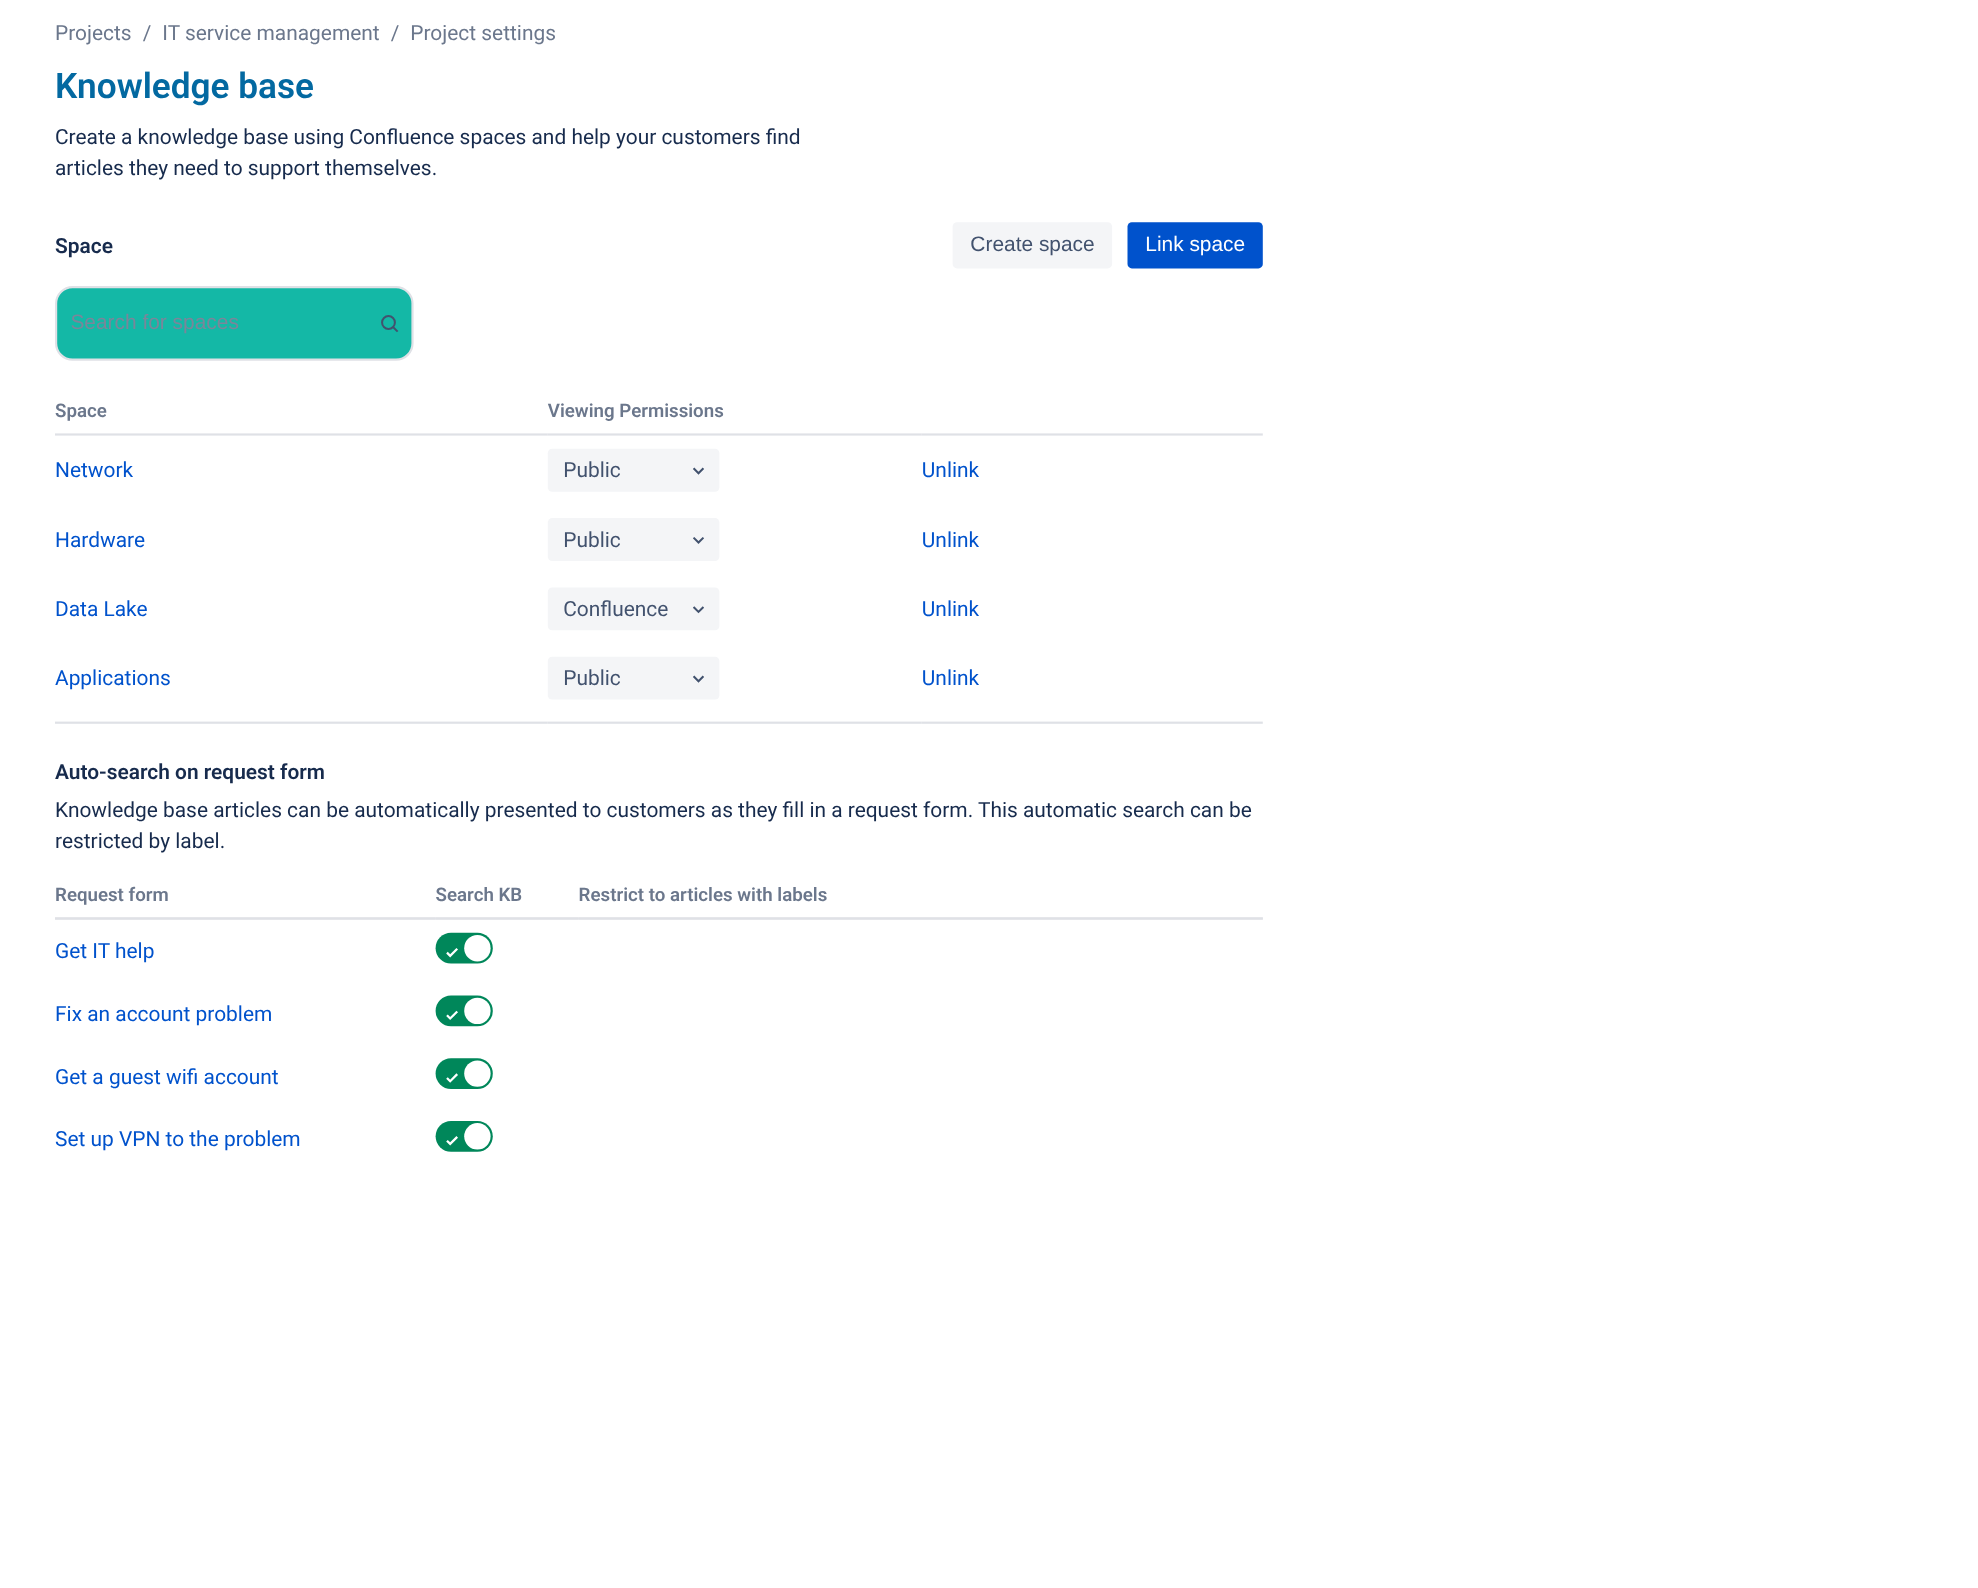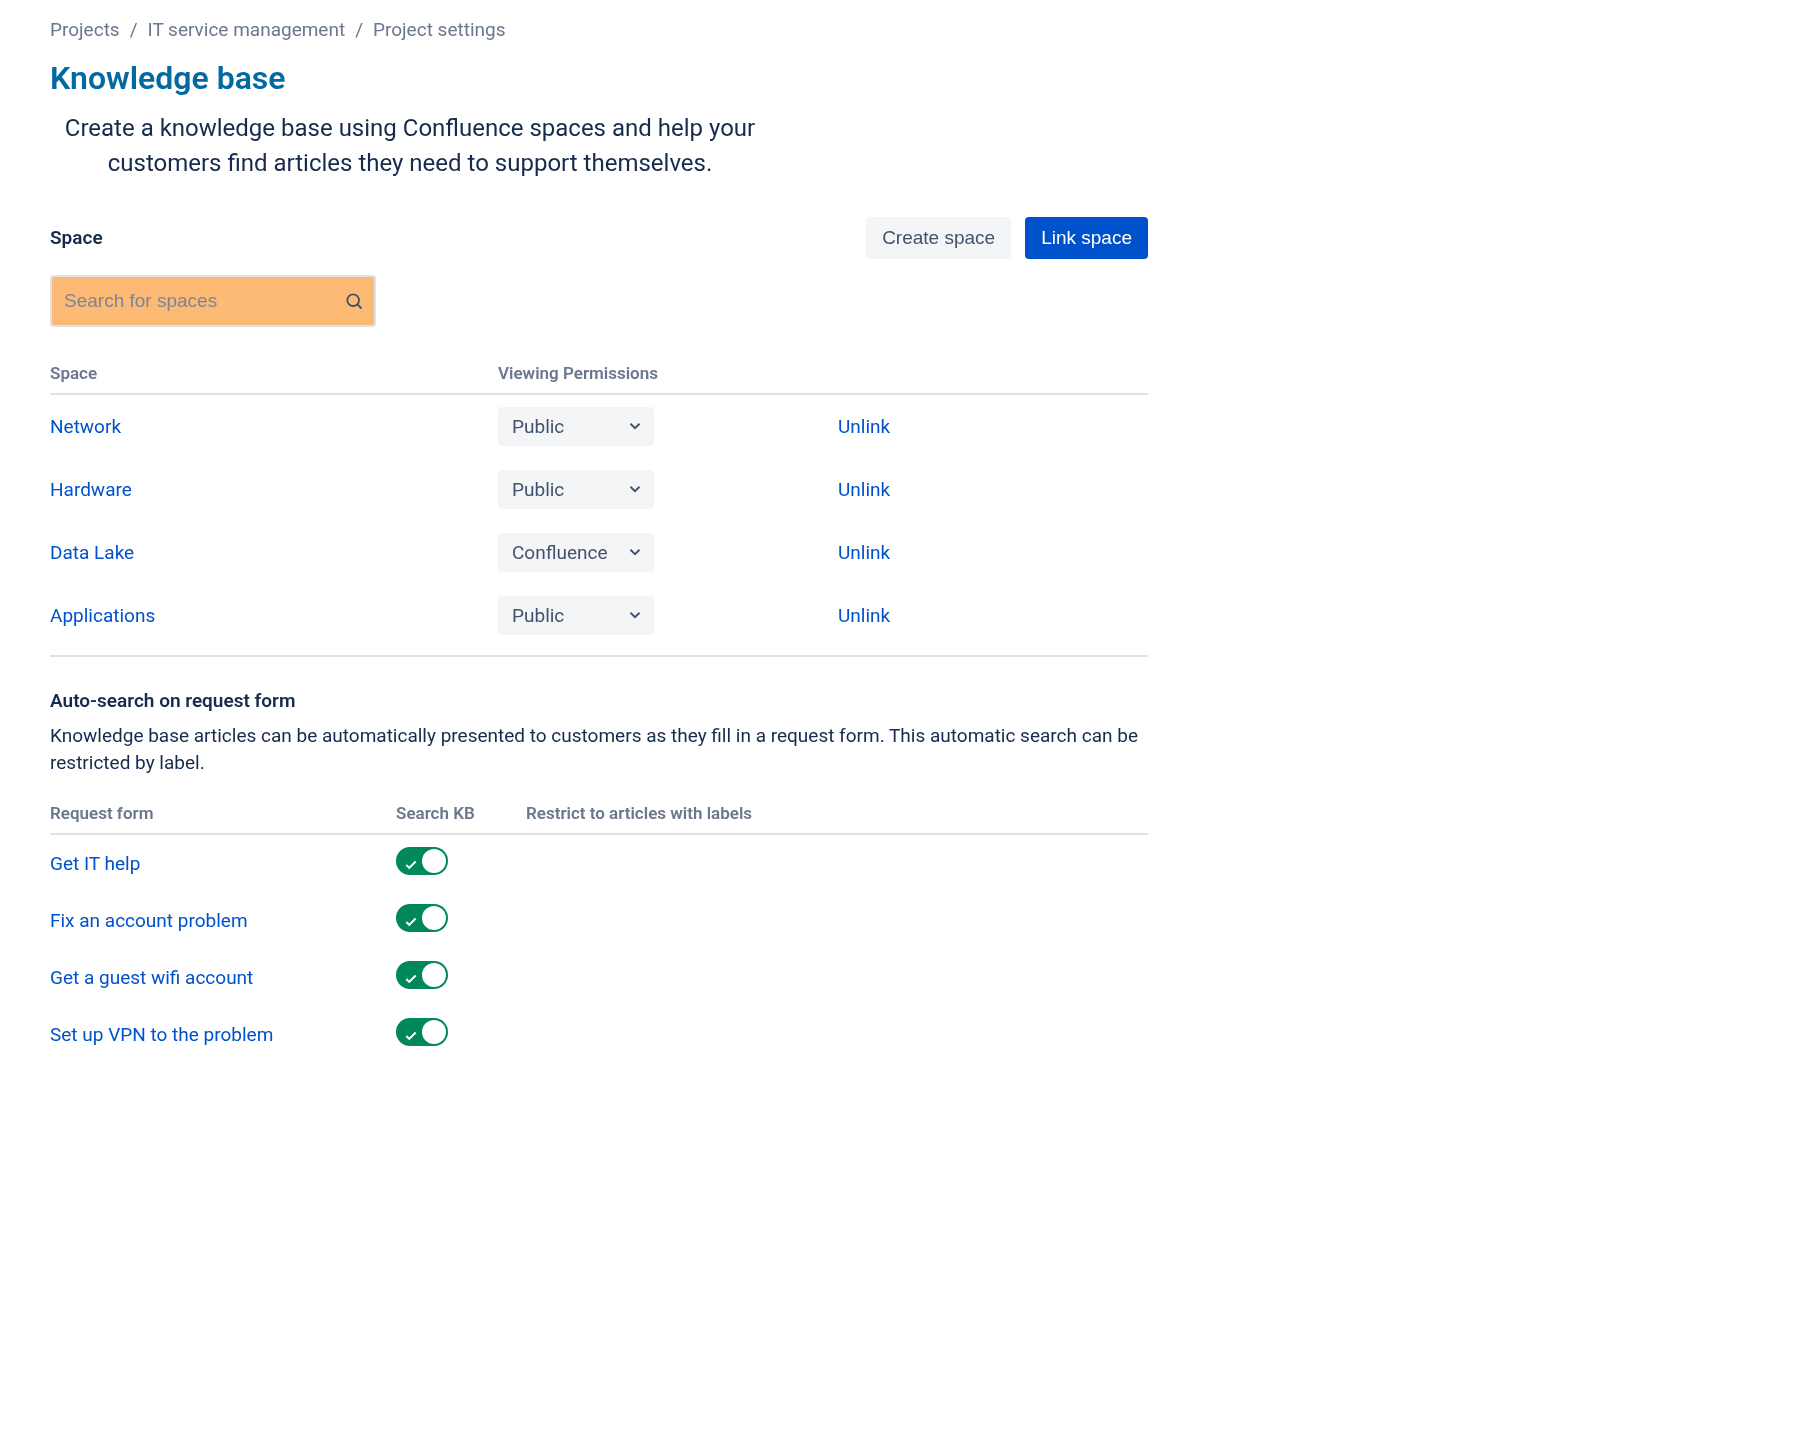--- a/index.html
+++ b/index.html
@@ -24,26 +24,25 @@
   .crumb-sep { color: #6B778C; }
 
   h1.page-title {
     font-size: 32px;
     font-weight: 600;
     color: #0369a1;
     margin-bottom: 14px;
   }
 
   .page-desc {
-    font-size: 24px;
+    font-size: 19px;
     color: #172B4D;
     line-height: 1.45;
     max-width: 720px;
     margin-bottom: 36px;
-    text-align: center;
   }
 
   
   .space-header-row {
     display: flex;
     align-items: center;
     justify-content: space-between;
     margin-bottom: 16px;
   }
   .space-label {
@@ -64,24 +63,24 @@
   .btn-primary { background: #0052CC; color: #fff; }
 
   
   .search-wrap {
     position: relative;
     width: 326px;
     margin-bottom: 36px;
   }
   .search-input {
     width: 100%;
-    height: 52px;
+    height: 68px;
     border: 2px solid #DFE1E6;
-    border-radius: 4px;
-    background: #fdba74;
+    border-radius: 16px;
+    background: #14b8a6;
     font-size: 19px;
     padding: 0 44px 0 12px;
     color: #172B4D;
   }
   .search-input::placeholder { color: #7A869A; }
   .search-icon {
     position: absolute;
     right: 12px;
     top: 50%;
     transform: translateY(-50%);

